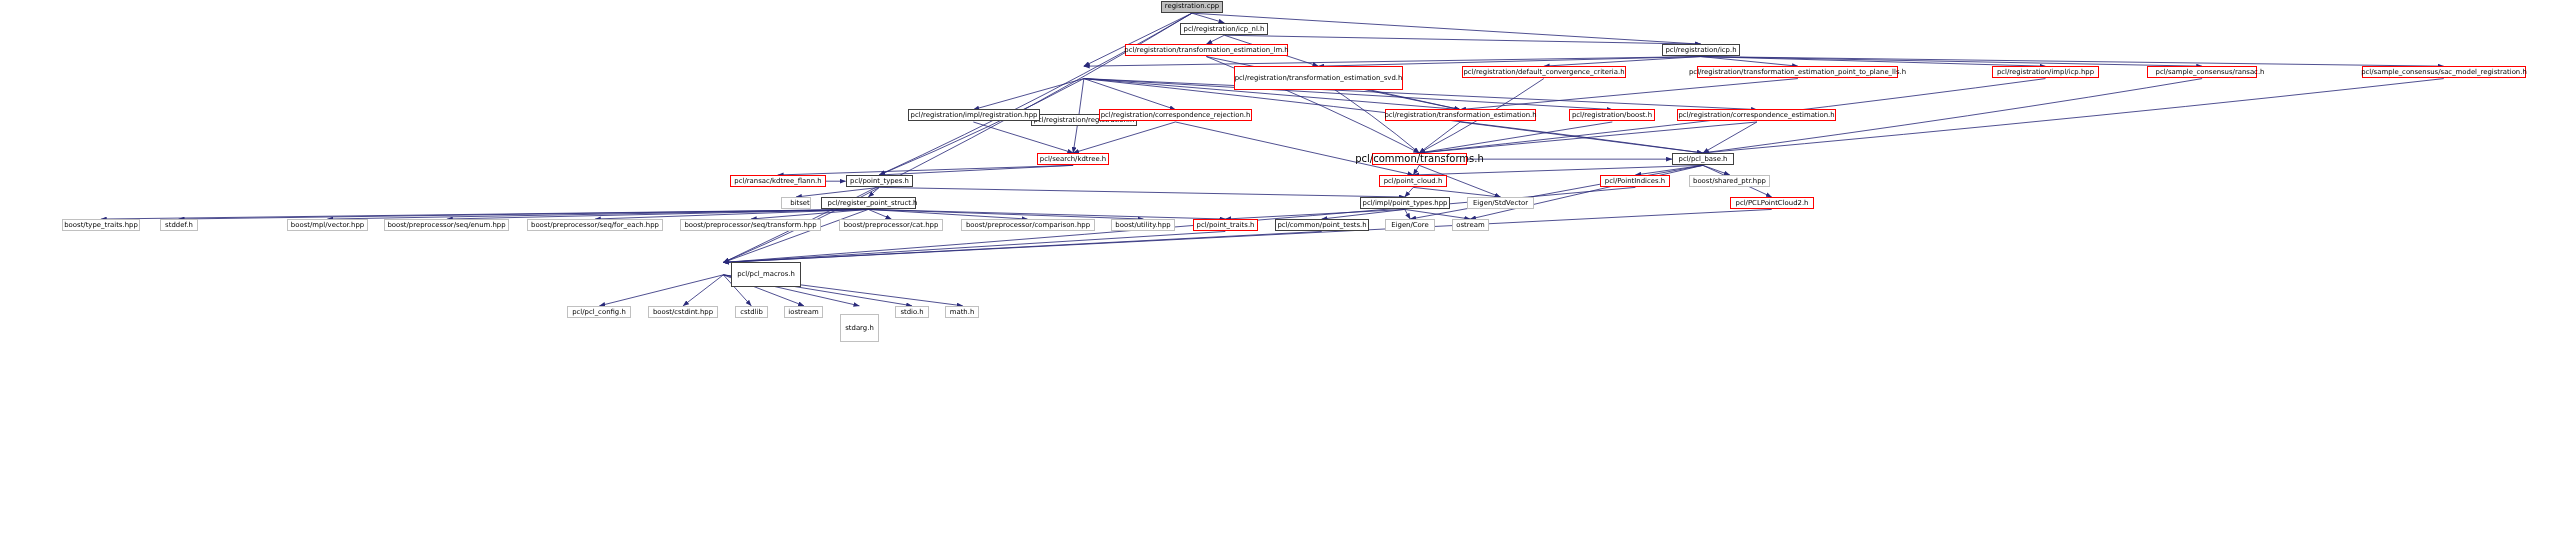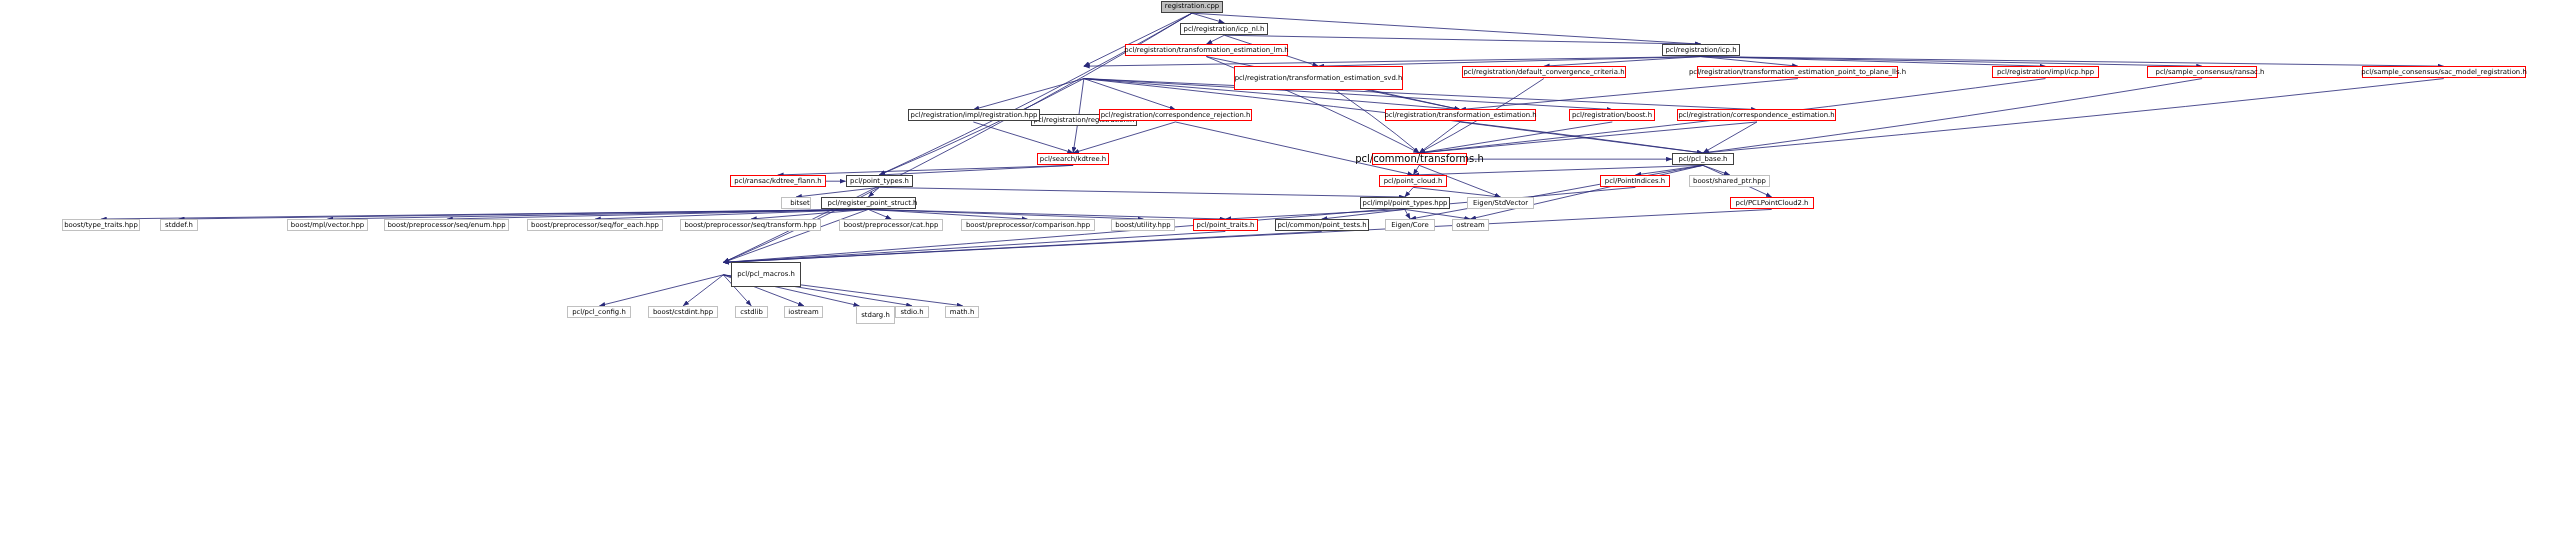--- a/index.html
+++ b/index.html
@@ -247,21 +247,21 @@
       </div>
       <div class="node n-grey" style="left: 648px; top: 306px; width: 70px; height: 12.4px; font-size: 6.9px;">
         <span class="lbl">boost/cstdint.hpp</span>
       </div>
       <div class="node n-grey" style="left: 735px; top: 306px; width: 33px; height: 12.4px; font-size: 6.9px;">
         <span class="lbl">cstdlib</span>
       </div>
       <div class="node n-grey" style="left: 784px; top: 306px; width: 39px; height: 12.4px; font-size: 6.9px;">
         <span class="lbl">iostream</span>
       </div>
-      <div class="node n-grey" style="left: 840px; top: 306px; width: 39px; height: 18px; font-size: 6.9px; margin-left: 16px;">
+      <div class="node n-grey" style="left: 840px; top: 314px; width: 39px; height: 28px; font-size: 6.9px;">
         <span class="lbl">stdarg.h</span>
       </div>
       <div class="node n-grey" style="left: 895px; top: 306px; width: 34px; height: 12.4px; font-size: 6.9px;">
         <span class="lbl">stdio.h</span>
       </div>
       <div class="node n-grey" style="left: 945px; top: 306px; width: 34px; height: 12.4px; font-size: 6.9px;">
         <span class="lbl">math.h</span>
       </div>
     </div>
 </div>

